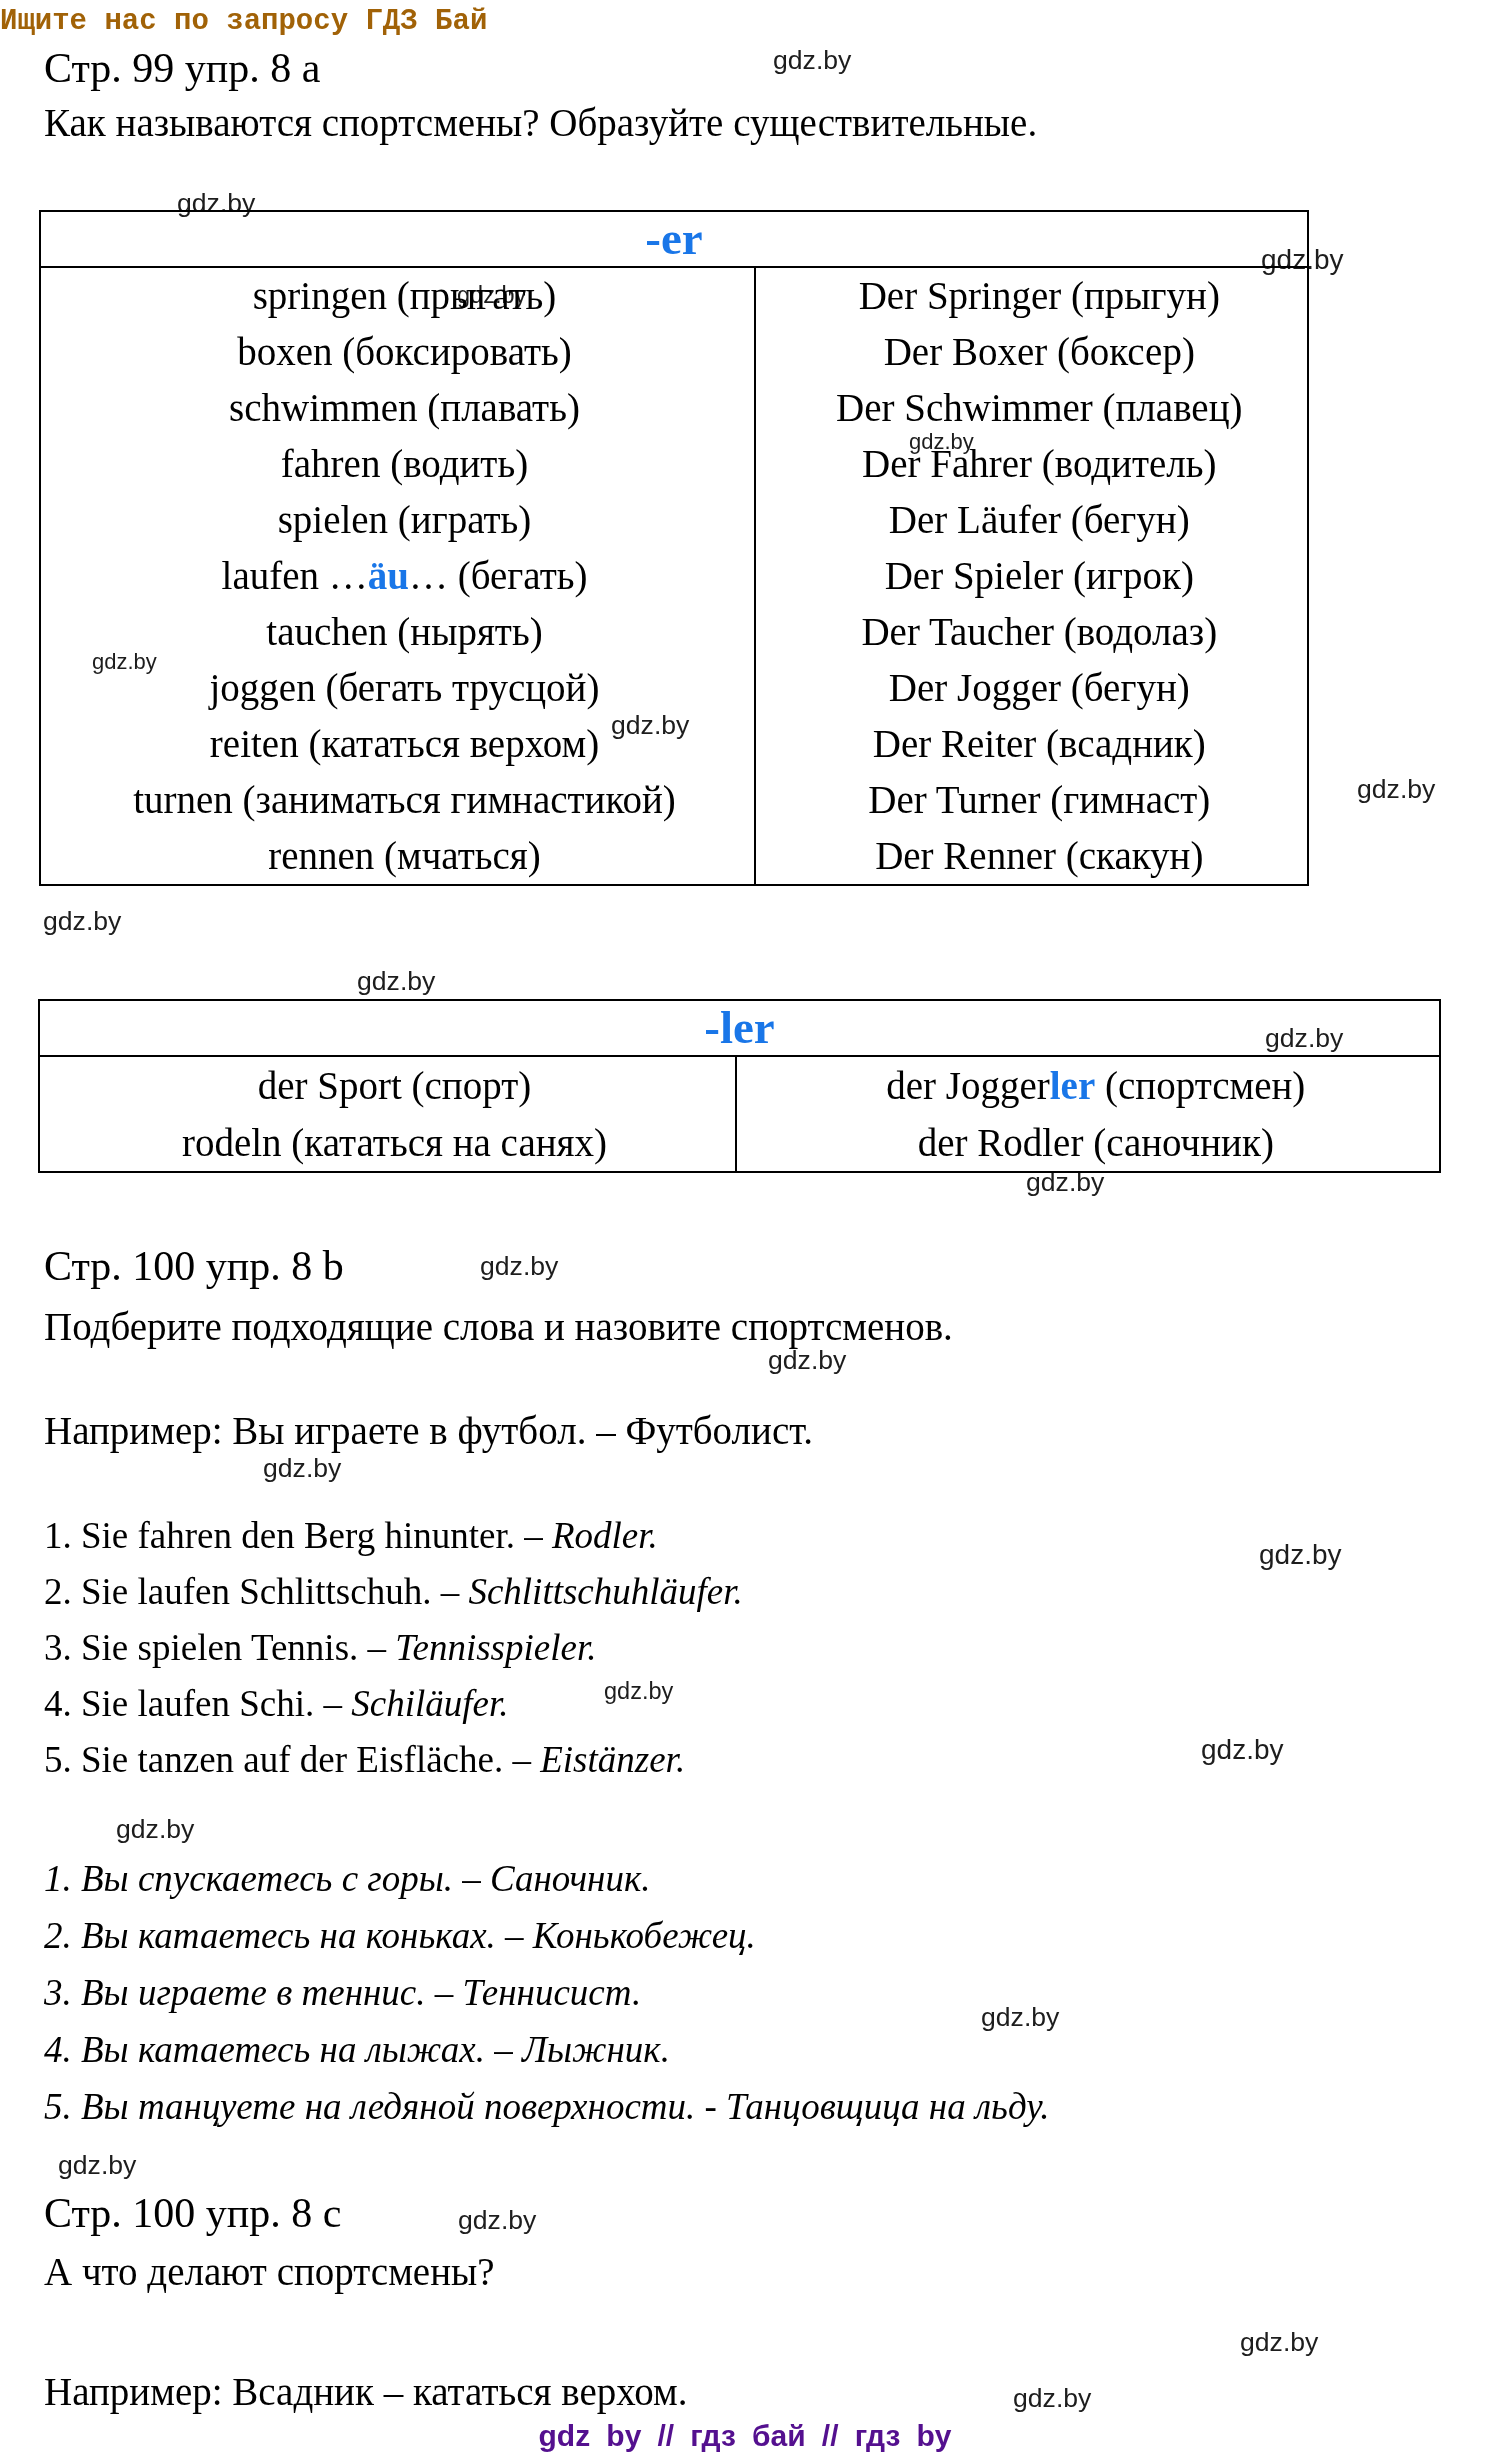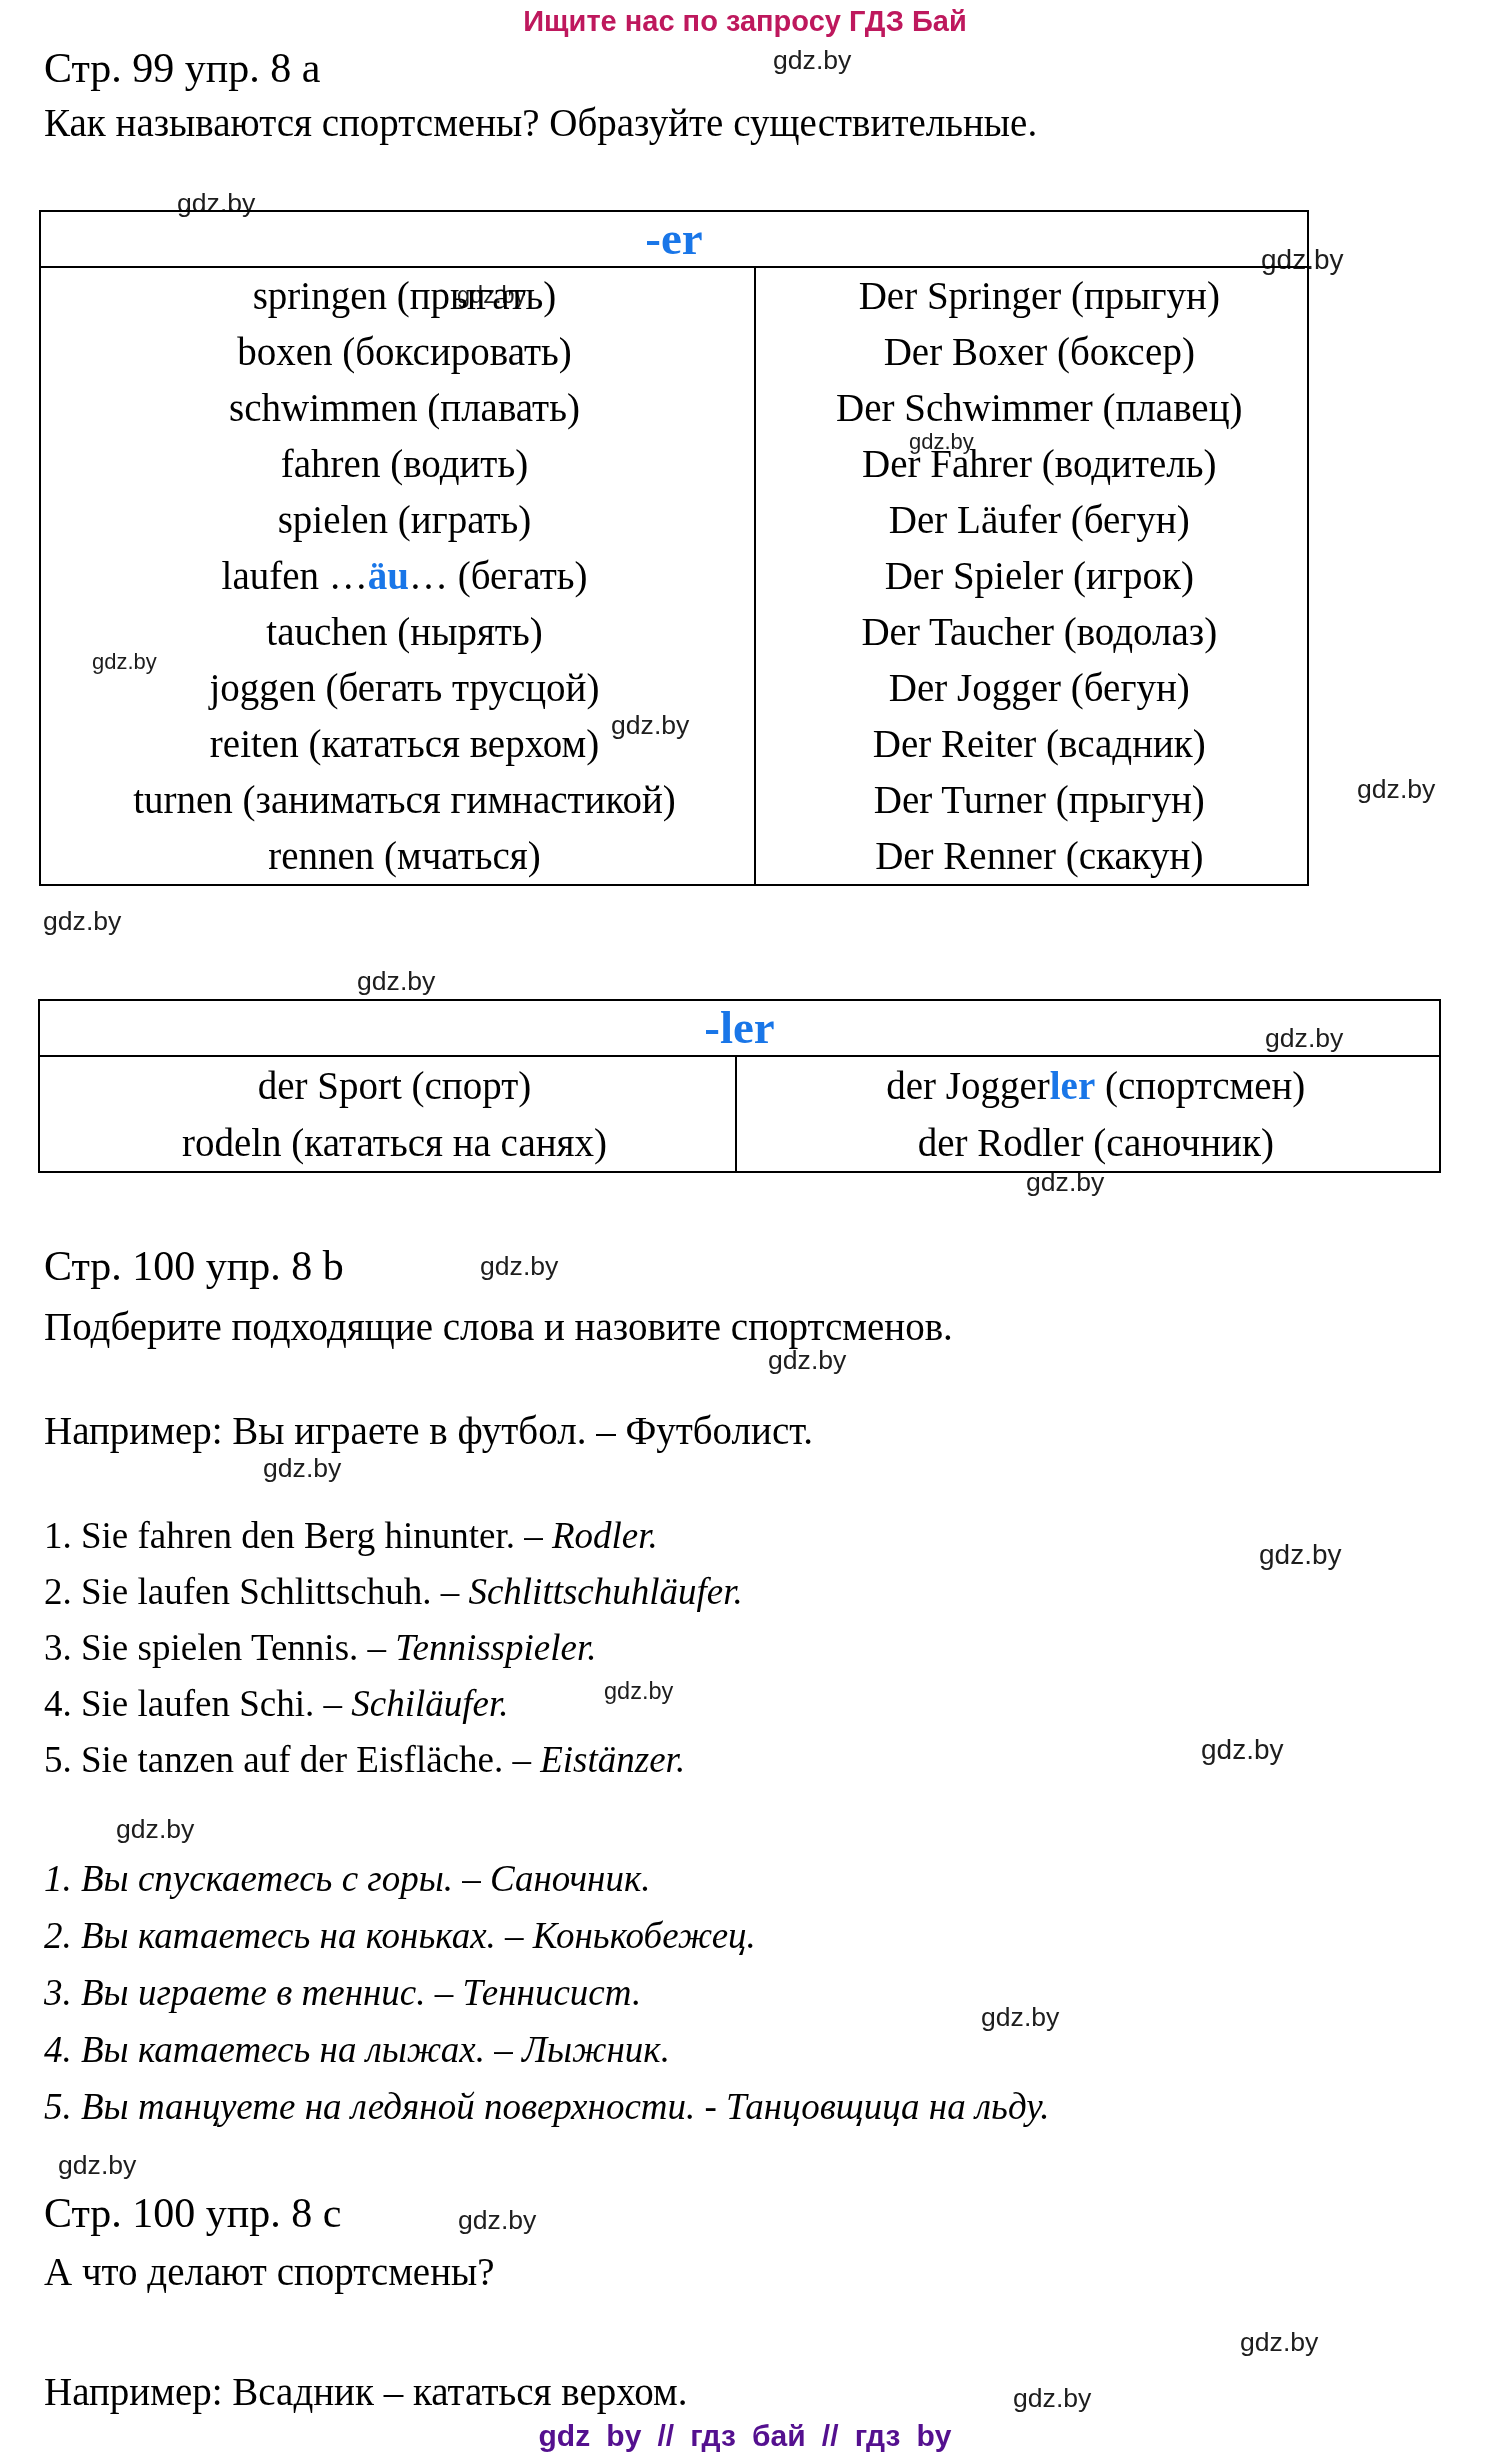--- a/index.html
+++ b/index.html
@@ -6,22 +6,22 @@
   body{
     width:1490px;height:2462px;position:relative;background:#ffffff;
     font-family:"Liberation Serif",serif;color:#000;overflow:hidden;
   }
   .abs{position:absolute;white-space:nowrap;}
   .title{font-size:42px;}
   .body-text{font-size:39px;}
   .it{font-style:italic;}
   .blue{color:#1976e8;font-weight:bold;}
   .banner{
-    position:absolute;top:4.7px;left:0;width:100%;text-align:center;
-    font-family:Liberation Sans, sans-serif;font-weight:700;font-size:29px;color:#be185d;
+    position:absolute;top:4.7px;left:0;width:100%;
+    font-family:Liberation Mono, monospace;font-weight:700;font-size:29px;color:#a16207;
   }
   .wm{
     position:absolute;font-family:"Liberation Sans",sans-serif;color:#1d1d1d;white-space:nowrap;
   }
   .tbl{position:absolute;border:2.3px solid #000;box-sizing:border-box;}
   .tbl .hdr{
     height:54px;line-height:52px;border-bottom:2.3px solid #000;text-align:center;
     font-size:47px;font-weight:bold;
   }
   .cols{display:flex;}
@@ -99,21 +99,21 @@
 
     <div class="cell">Der Springer (прыгун)</div>
         <div class="cell">Der Boxer (боксер)</div>
         <div class="cell">Der Schwimmer (плавец)</div>
         <div class="cell">Der Fahrer (водитель)</div>
         <div class="cell">Der Läufer (бегун)</div>
         <div class="cell">Der Spieler (игрок)</div>
         <div class="cell">Der Taucher (водолаз)</div>
         <div class="cell">Der Jogger (бегун)</div>
         <div class="cell">Der Reiter (всадник)</div>
-        <div class="cell">Der Turner (прыгун)</div>
+        <div class="cell">Der Turner (гимнаст)</div>
         <div class="cell">Der Renner (скакун)</div>
       </div>
   </div>
 </div>
 
 <div class="tbl" id="table-ler" style="left:38px;top:999px;width:1403px;">
   <div class="hdr">
     <span class="blue">-ler</span>
   </div>
   <div class="cols">

